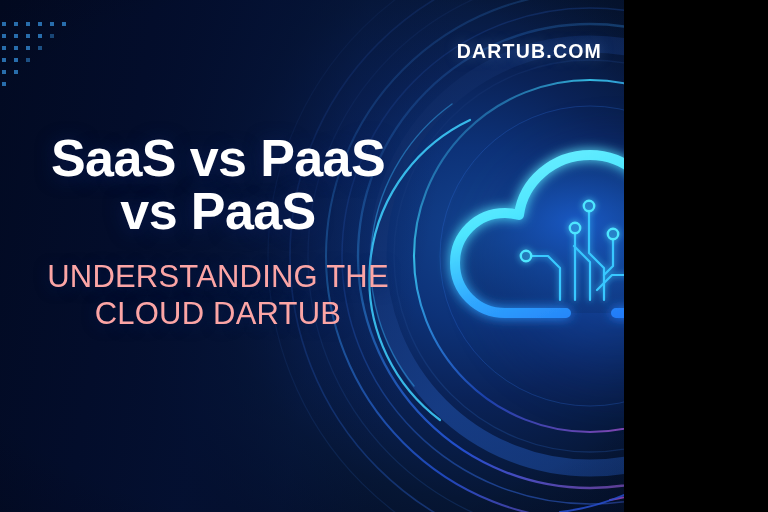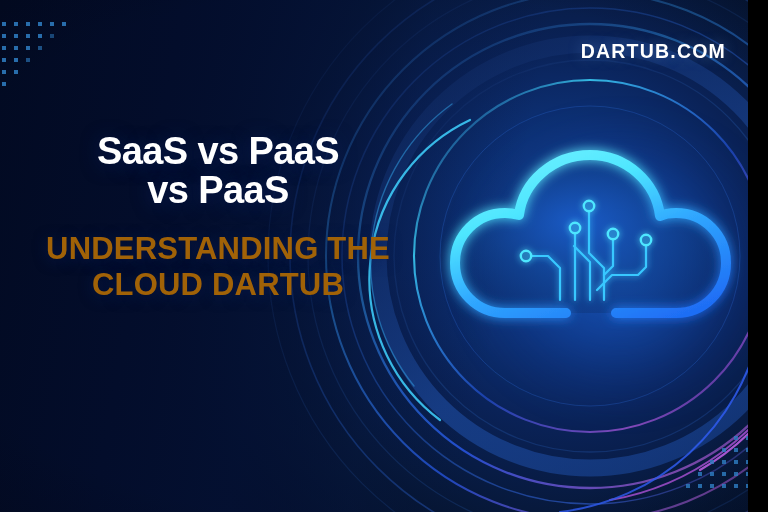--- a/index.html
+++ b/index.html
@@ -3,26 +3,25 @@
 <meta charset="utf-8">
 <title>SaaS vs PaaS vs IaaS</title>
 <style>
   html, body {
     margin: 0;
     padding: 0;
     background: #000;
   }
   #stage {
     position: relative;
-    width: 716px;
+    width: 624px;
     height: 512px;
     overflow: hidden;
     font-family: "Liberation Sans", sans-serif;
     background: #030b26;
-    padding-left: 32px;
   }
 
   
   .bg-base {
     position: absolute;
     inset: 0;
     background:
       radial-gradient(circle at 76% 46%, #13438f 0%, #0d3278 16%, #0a2257 30%, #061634 48%, #030c24 66%, #020819 100%);
   }
   .bg-left-dark {
@@ -74,33 +73,33 @@
 
   .text-block {
     position: absolute;
     left: 8px;
     top: 132px;
     width: 420px;
     text-align: center;
   }
   .headline {
     color: #ffffff;
-    font-size: 38px;
+    font-size: 52px;
     font-weight: bold;
     line-height: 1.02;
     letter-spacing: -0.6px;
     margin: 0;
     text-shadow: 0 2px 18px rgba(10,30,90,0.8);
   }
   .headline .l2 { display: block; }
   .subhead {
     margin-top: 21px;
-    color: #a16207;
+    color: #fca5a5;
     font-size: 31px;
-    font-weight: bold;
+    font-weight: normal;
     line-height: 1.18;
     letter-spacing: 0.2px;
     text-shadow: 0 2px 14px rgba(10,30,90,0.7);
   }
   .subhead .l2 { display: block; }
 </style>
 </head>
 <body>
 
 <div id="stage">

